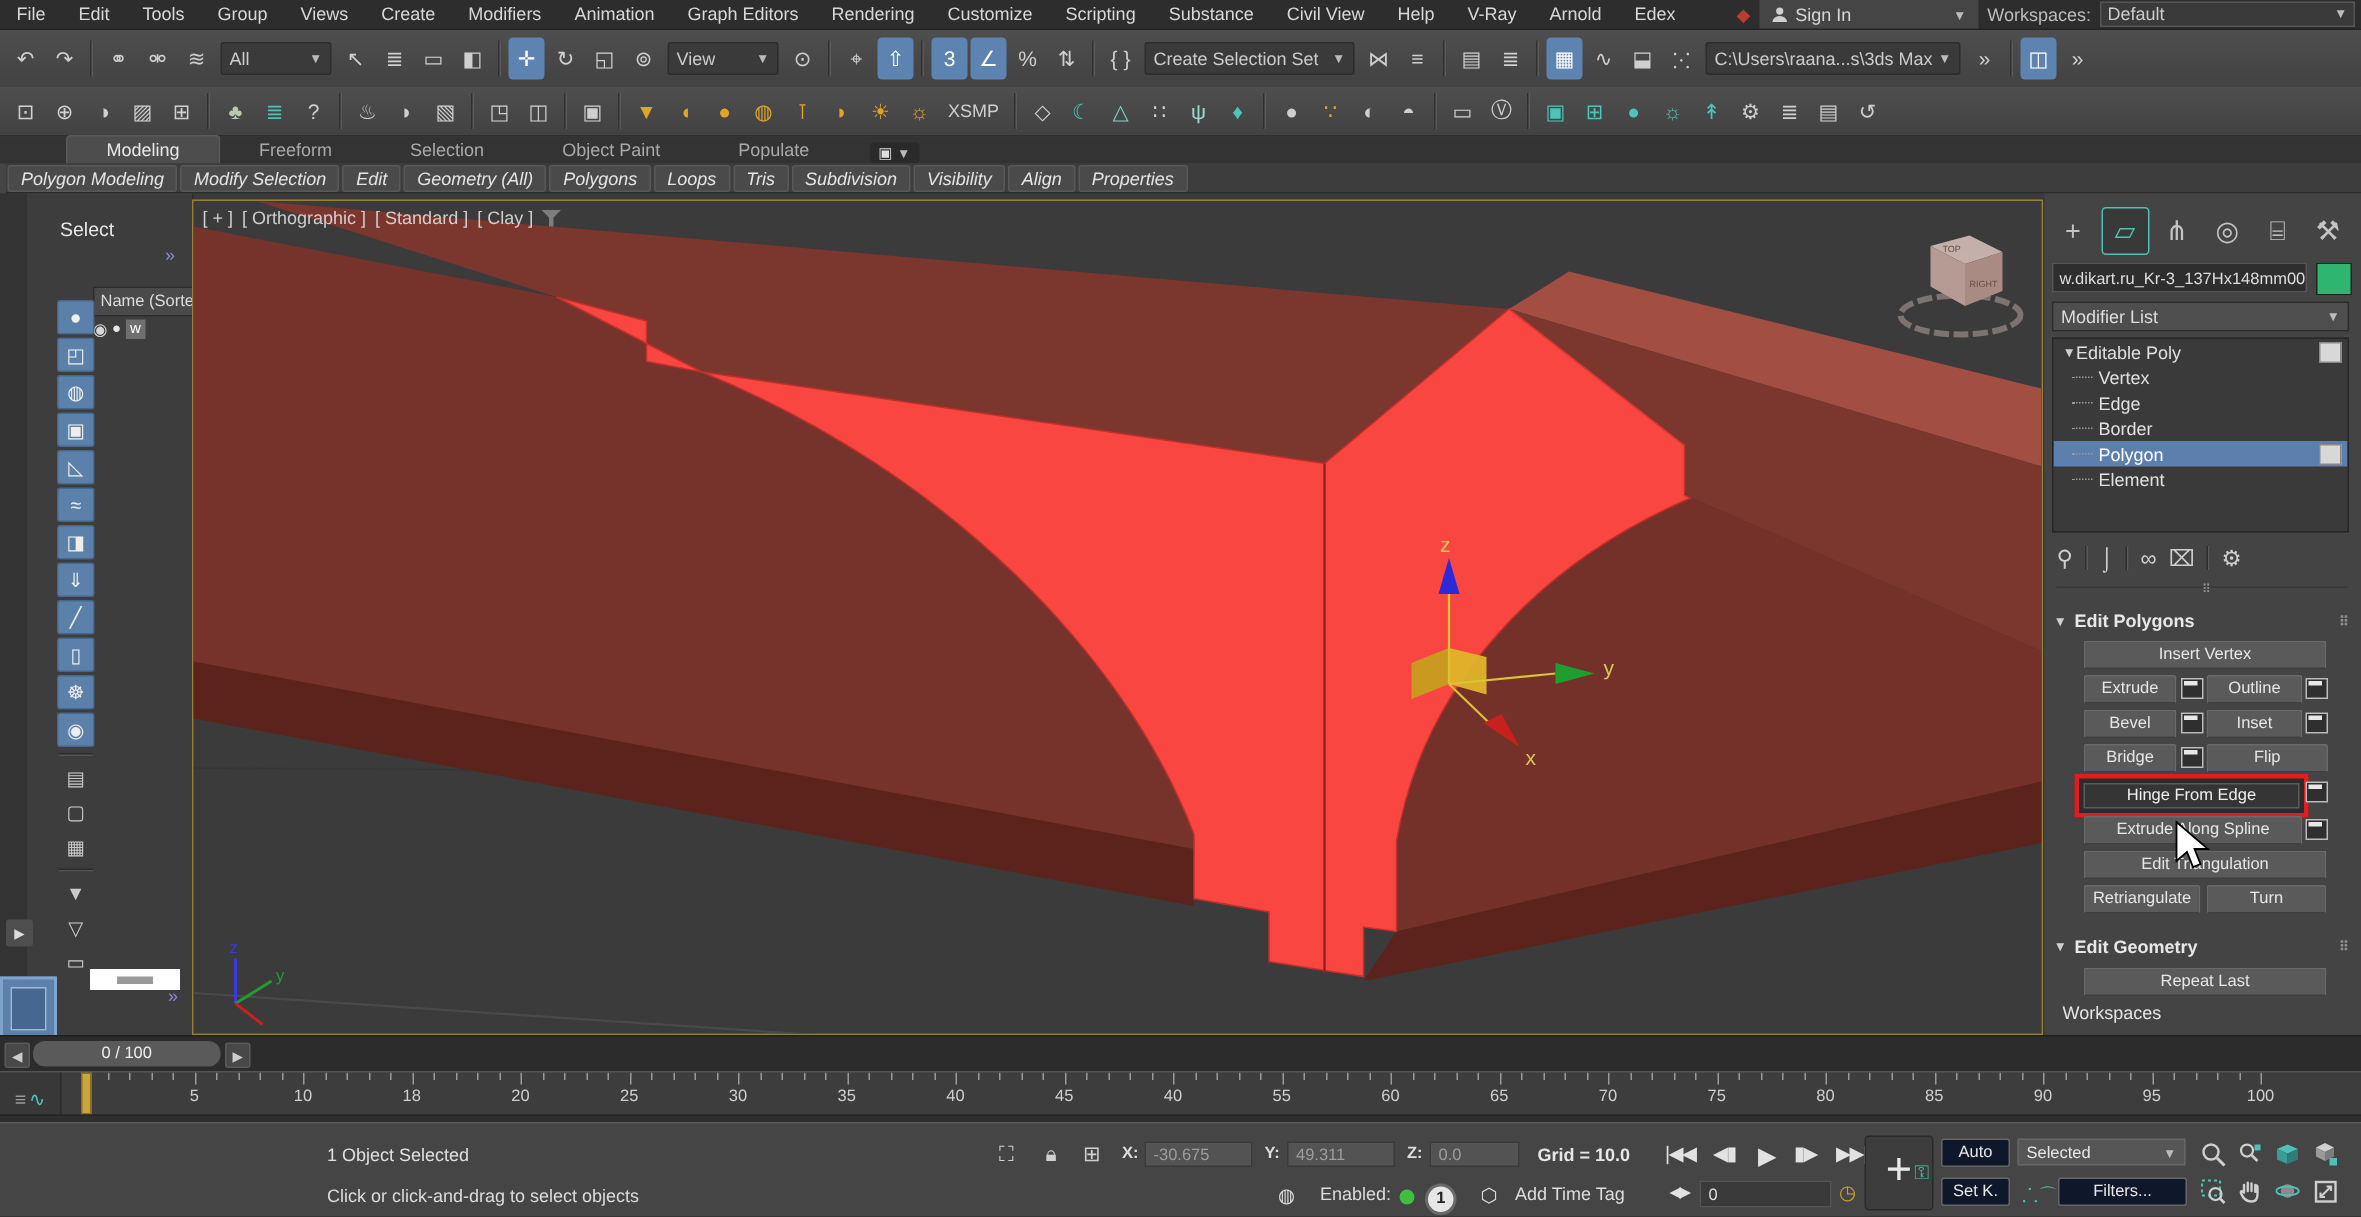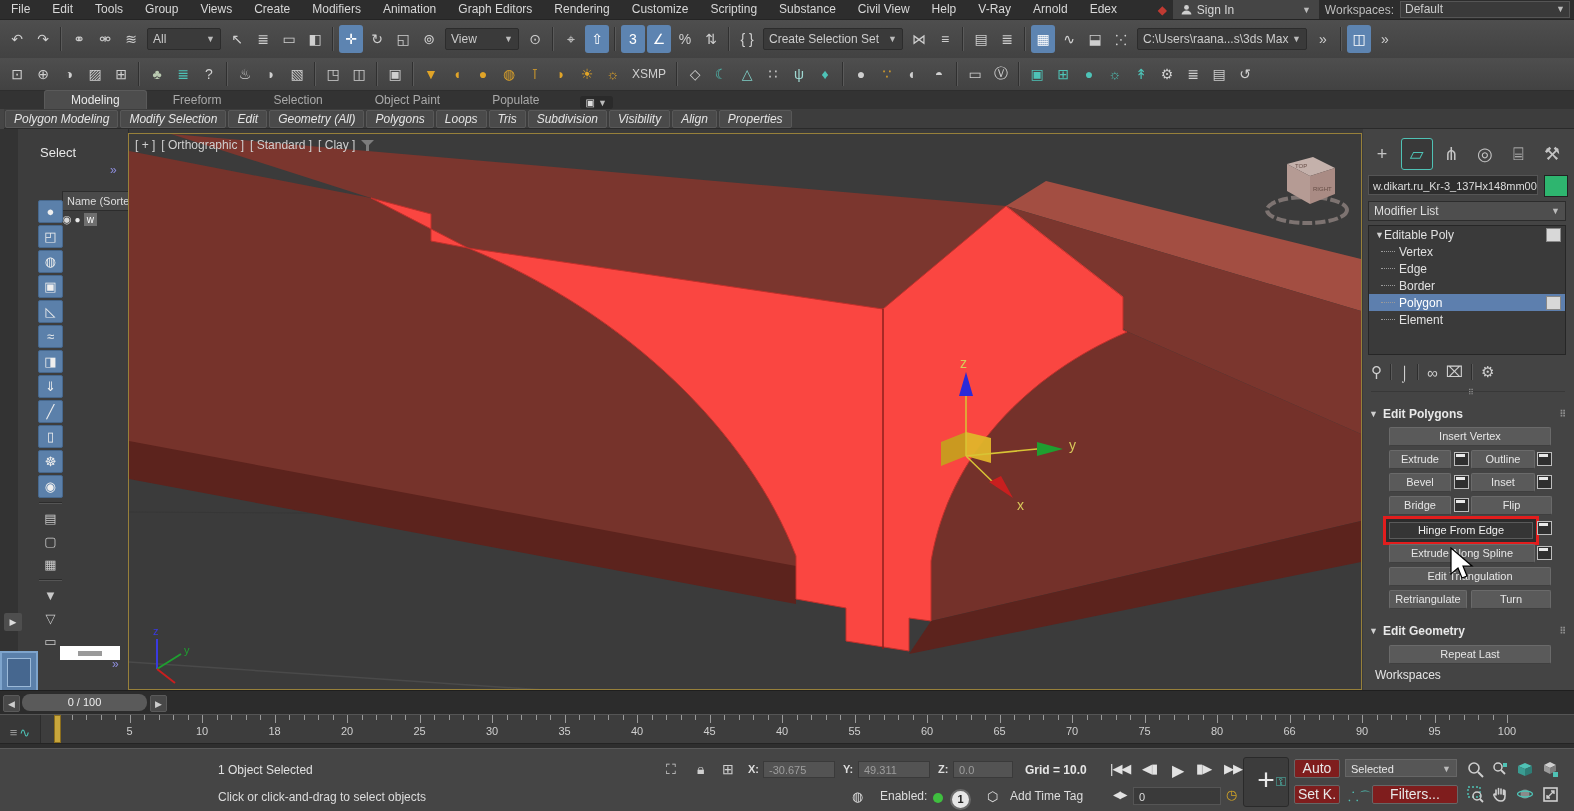--- a/index.html
+++ b/index.html
@@ -106,21 +106,21 @@
   .coordf{position:absolute;top:12px;height:17px;background:#535353;border:1px solid #3a3a3a;color:#9d9d9d;font-size:11px;line-height:17px;padding:0 5px;box-sizing:border-box;}
   .coordl{position:absolute;top:14px;color:#ddd;font-weight:bold;font-size:11px;}
   .gridl{position:absolute;top:14px;color:#e6e6e6;font-size:12px;font-weight:bold;}
   .sb2{position:absolute;top:40px;color:#ddd;}
   .greendot{position:absolute;top:44px;width:10px;height:10px;border-radius:50%;background:#3fbf3f;}
   .badge{position:absolute;top:40px;width:17px;height:17px;border-radius:50%;background:#e6e6e6;color:#222;text-align:center;line-height:17px;font-size:11px;font-weight:bold;border:2px solid #6a6a6a;}
   .pb{position:absolute;top:12px;color:#e2e2e2;font-size:13px;letter-spacing:-1px;}
   .spin{position:absolute;top:38px;width:88px;height:18px;background:#3a3a3a;border:1px solid #555;color:#ddd;font-size:11px;line-height:18px;padding-left:5px;box-sizing:border-box;}
   .keybig{position:absolute;left:1243px;top:8px;width:44px;height:48px;background:#3c3c3c;border:1px solid #2a2a2a;border-radius:3px;color:#e8e8e8;font-size:30px;text-align:center;line-height:44px;}
   .keybig i{position:absolute;right:2px;bottom:2px;color:#4fc2b5;font-size:13px;font-style:normal;}
-  .sbtn{position:absolute;background:#7f1d1d;border:1px solid #666;border-radius:2px;color:#e8e8e8;text-align:center;font-size:14px;height:17px;line-height:17px;}
+  .sbtn{position:absolute;background:#0f172a;border:1px solid #666;border-radius:2px;color:#e8e8e8;text-align:center;font-size:11px;height:17px;line-height:17px;}
   .seldrop{position:absolute;left:1345px;top:10px;width:112px;height:18px;background:#565656;border:1px solid #666;color:#e8e8e8;font-size:11px;line-height:18px;padding:0 5px;display:flex;justify-content:space-between;box-sizing:border-box;}
   .navgrid{position:absolute;left:1463px;top:8px;display:grid;grid-template-columns:repeat(4,24px);grid-auto-rows:24px;gap:1px;}
   .nav{display:flex;align-items:center;justify-content:center;}
   svg text{font-family:"Liberation Sans",sans-serif;}
 </style>
 </head>
 <body>
 
 <div id="app">
 
@@ -632,21 +632,21 @@
         <div class="tick-label" style="left: 524.5px;">35</div>
         <div class="tick-label" style="left: 597px;">40</div>
         <div class="tick-label" style="left: 669.5px;">45</div>
         <div class="tick-label" style="left: 742px;">40</div>
         <div class="tick-label" style="left: 814.5px;">55</div>
         <div class="tick-label" style="left: 887px;">60</div>
         <div class="tick-label" style="left: 959.5px;">65</div>
         <div class="tick-label" style="left: 1032px;">70</div>
         <div class="tick-label" style="left: 1104.5px;">75</div>
         <div class="tick-label" style="left: 1177px;">80</div>
-        <div class="tick-label" style="left: 1249.5px;">66</div>
+        <div class="tick-label" style="left: 1249.5px;">85</div>
         <div class="tick-label" style="left: 1322px;">90</div>
         <div class="tick-label" style="left: 1394.5px;">95</div>
         <div class="tick-label" style="left: 1467px;">100</div>
         <div class="playhead" style="left: 14px;"></div>
       </div>
     <div class="tb-bottom"></div>
   </div>
 
   <div class="statusbar">
     <div class="sb-text1">1 Object Selected</div>

